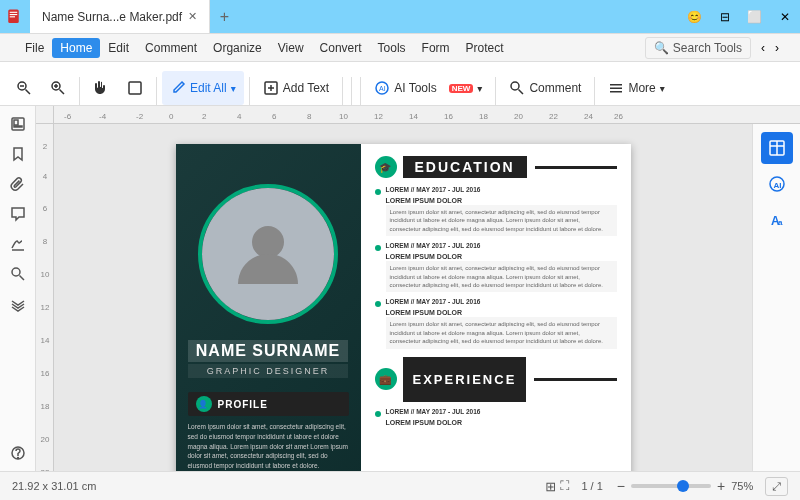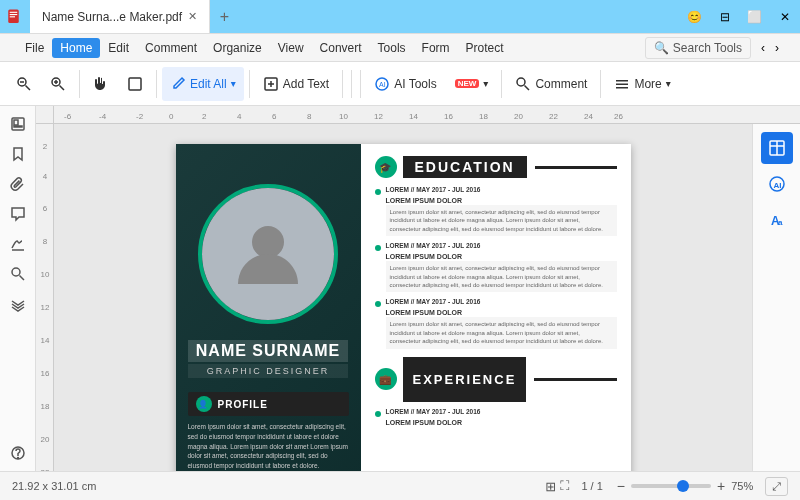--- a/index.html
+++ b/index.html
@@ -29,34 +29,34 @@
       height: 28px; background: #f5f5f5; display: flex; align-items: center;
       border-bottom: 1px solid #ddd; padding: 0 17px;
     }
     .menu-item {
       padding: 3px 8px; font-size: 12px; color: #333; cursor: pointer; border-radius: 3px;
     }
     .menu-item.active { background: #2d8ceb; color: white; }
 
     
     .toolbar {
-      height: 44px; background: white; display: flex; align-items: center;
+      height: 44px; background: white; display: flex; align-items: flex-end;
       border-bottom: 1px solid #ddd; padding: 0 8px; gap: 2px;
     }
     .toolbar-btn {
       height: 34px; display: flex; align-items: center; gap: 4px; padding: 0 8px;
       font-size: 12px; color: #333; cursor: pointer; border-radius: 3px; white-space: nowrap;
       border: none; background: none;
     }
     .toolbar-btn.active { background: #e8f0fe; color: #1a73e8; }
     .toolbar-separator { width: 1px; height: 28px; background: #ddd; margin: 0 3px; }
     .toolbar-btn svg { width: 16px; height: 16px; }
     .badge-new {
       background: #ff4444; color: white; font-size: 8px; padding: 0 3px;
-      border-radius: 3px; font-weight: bold; margin-left: 14px;
+      border-radius: 3px; font-weight: bold; margin-left: 8px;
     }
 
     
     .left-sidebar {
       width: 36px; background: #fafafa; border-right: 1px solid #ddd;
       display: flex; flex-direction: column; align-items: center; padding-top: 4px; gap: 2px;
     }
     .sidebar-tool {
       width: 28px; height: 28px; display: flex; align-items: center; justify-content: center;
       cursor: pointer; border-radius: 3px; color: #555;

